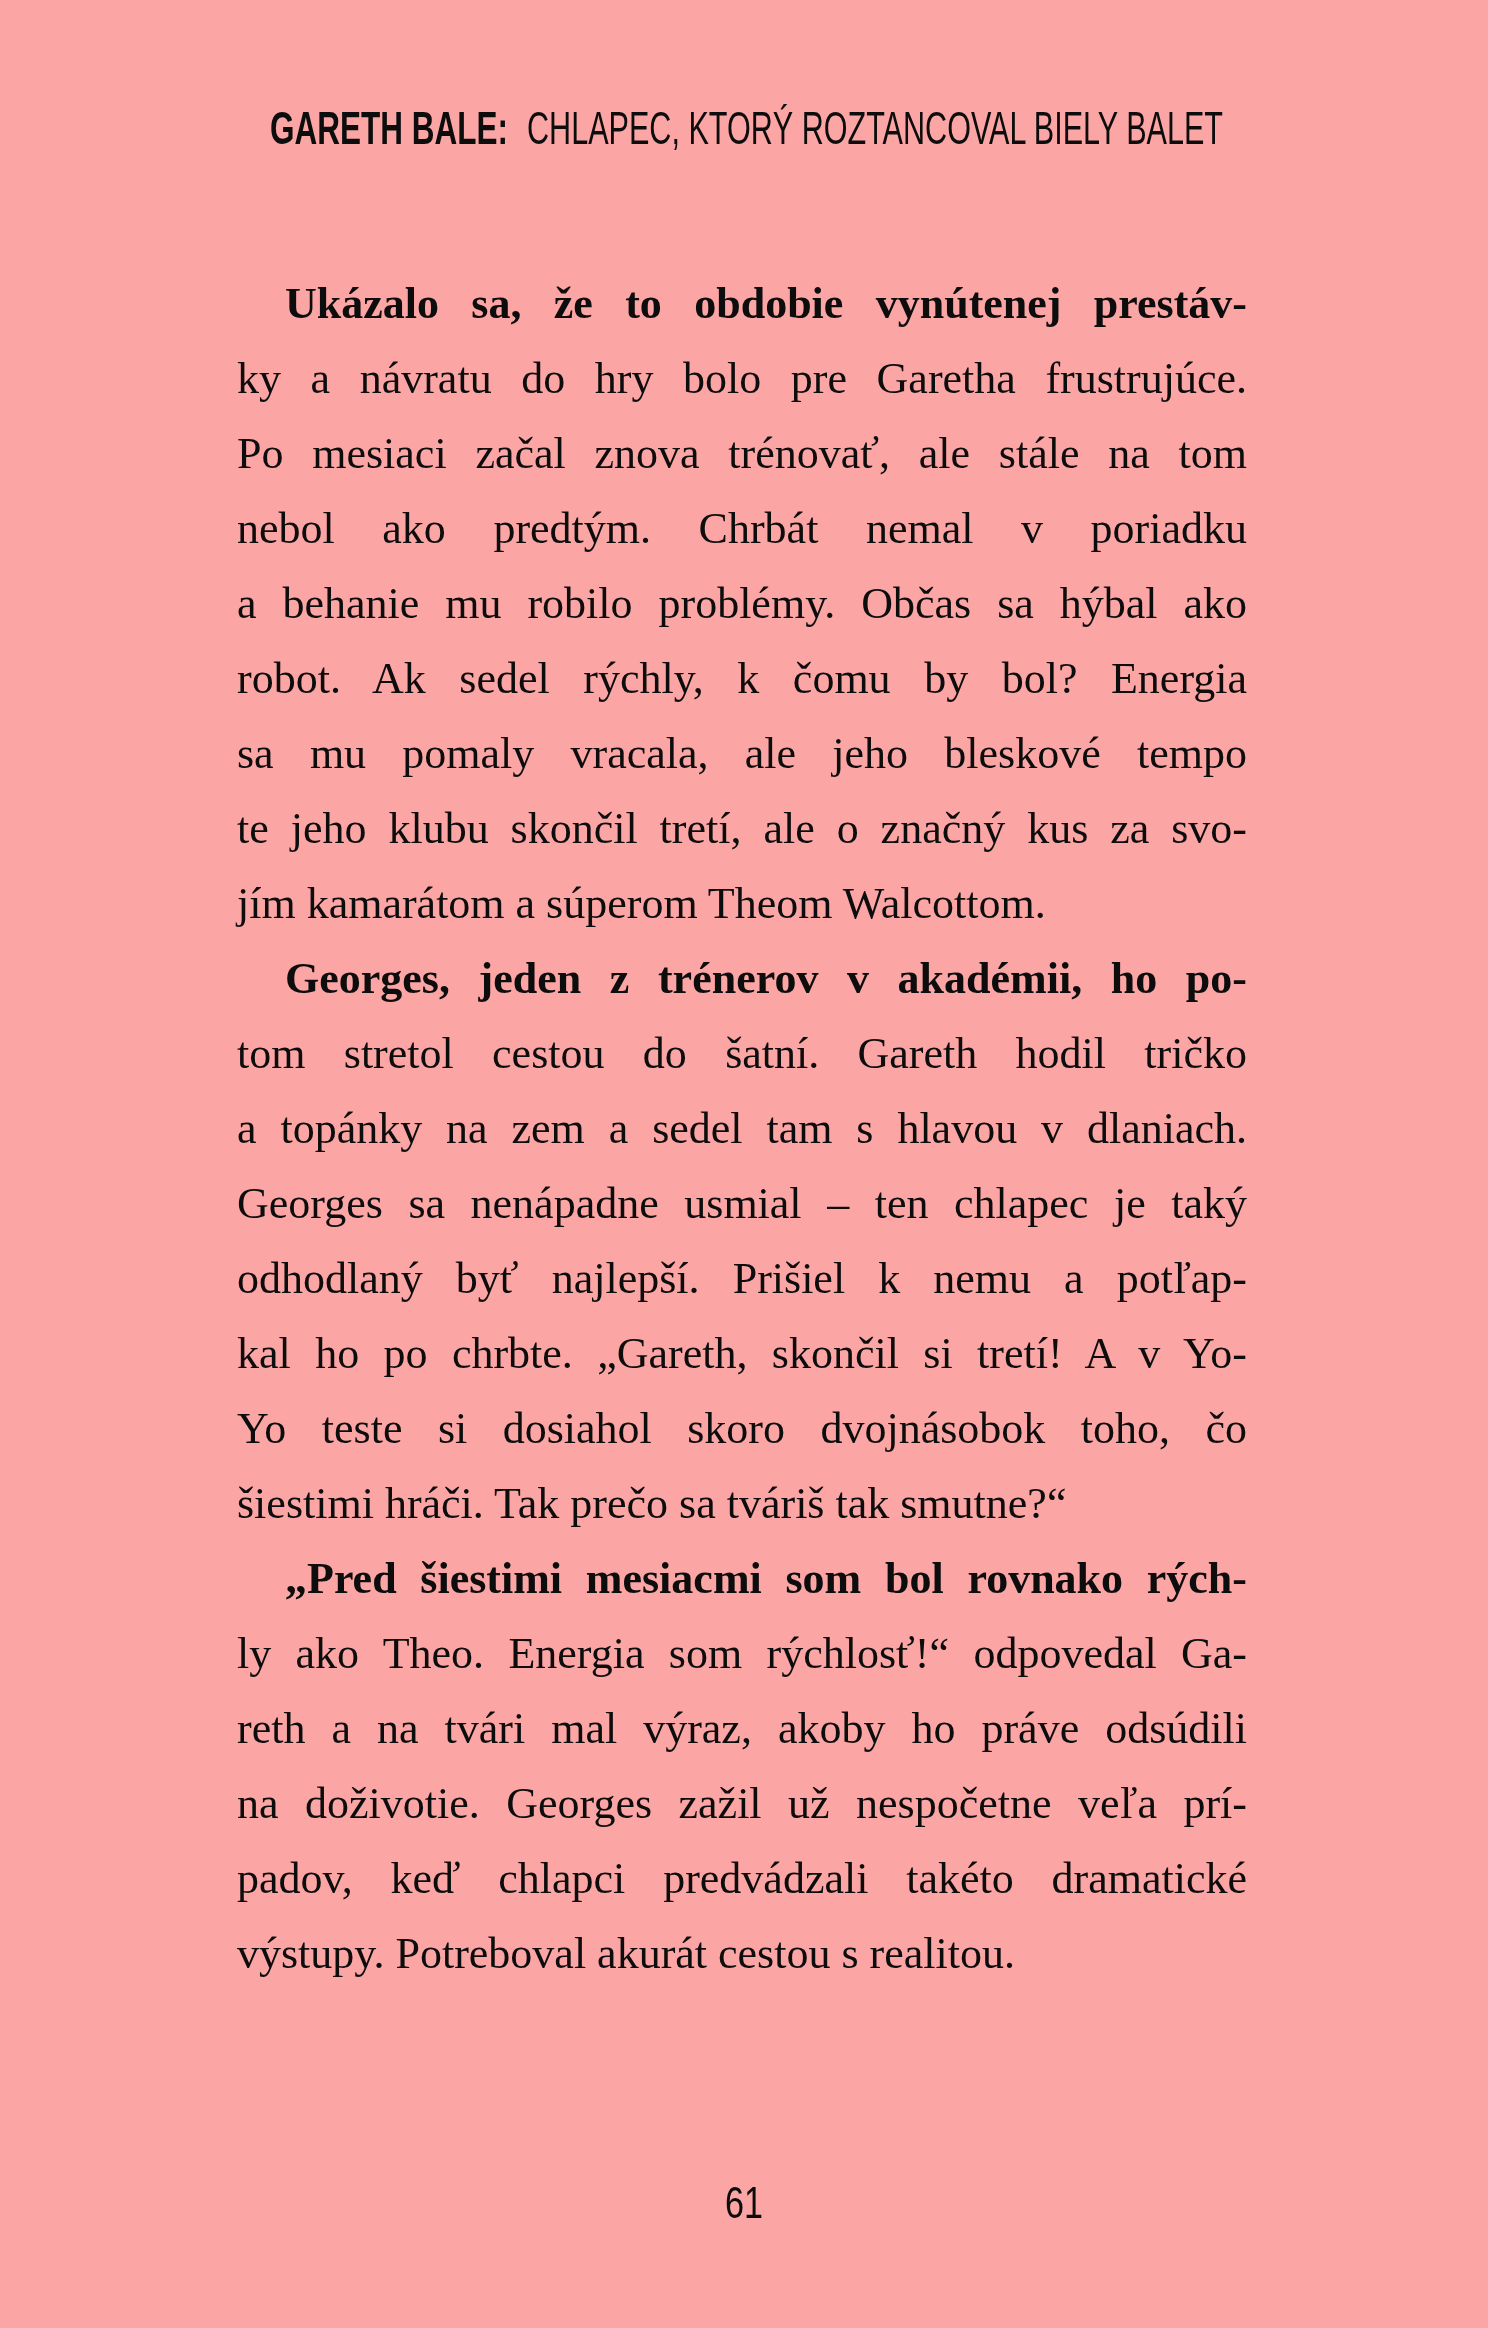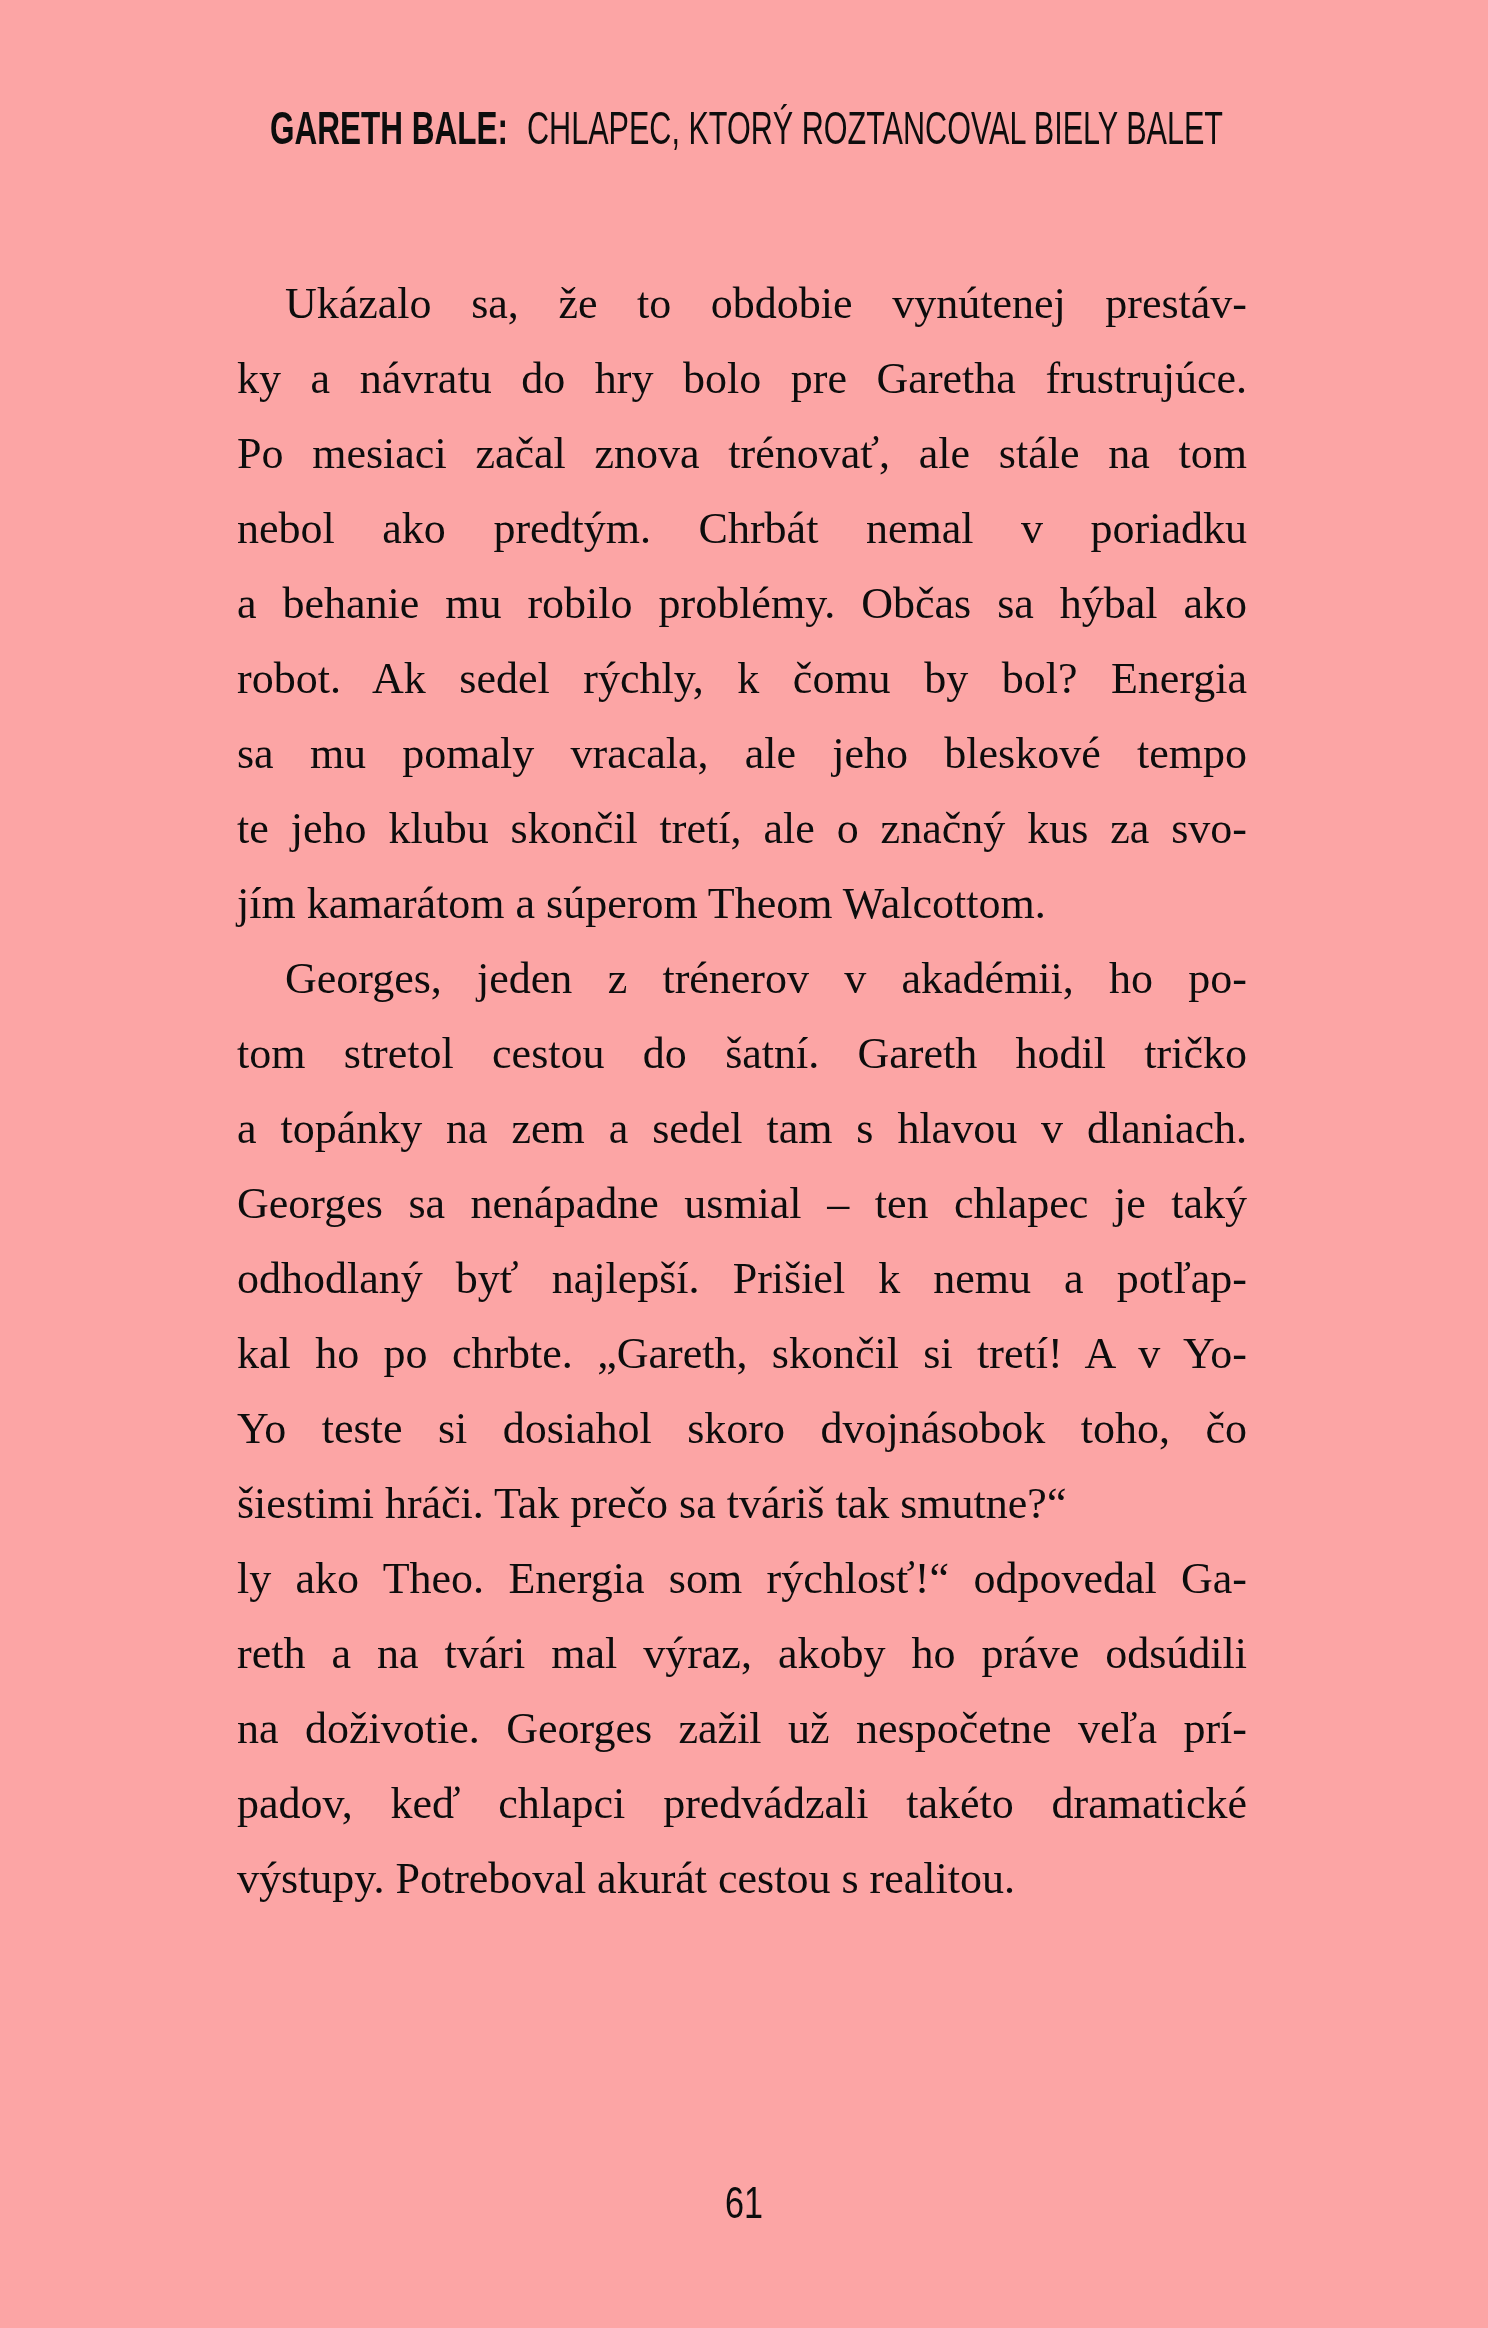--- a/index.html
+++ b/index.html
@@ -49,20 +49,21 @@
   .j {
     text-align: justify;
     text-align-last: justify;
   }
   .end {
     text-align: center;
     text-align-last: left;
   }
   .ind {
     padding-left: 48px;
+    font-weight: bold;
   }
   
   .pagenum-svg {
     position: absolute;
     left: 716px;
     top: 2182px;
   }
   .pagenum-svg text {
     fill: #0d0d0d;
     font-family: "Liberation Sans", sans-serif;
@@ -91,20 +92,21 @@
     <div class="ln j">te jeho klubu skončil tretí, ale o značný kus za svo-</div>
     <div class="ln end">jím kamarátom a súperom Theom Walcottom.</div>
     <div class="ln j ind">Georges, jeden z trénerov v akadémii, ho po-</div>
     <div class="ln j">tom stretol cestou do šatní. Gareth hodil tričko</div>
     <div class="ln j">a topánky na zem a sedel tam s hlavou v dlaniach.</div>
     <div class="ln j">Georges sa nenápadne usmial – ten chlapec je taký</div>
     <div class="ln j">odhodlaný byť najlepší. Prišiel k nemu a potľap-</div>
     <div class="ln j">kal ho po chrbte. „Gareth, skončil si tretí! A v Yo-</div>
     <div class="ln j">Yo teste si dosiahol skoro dvojnásobok toho, čo</div>
     <div class="ln end">šiestimi hráči. Tak prečo sa tváriš tak smutne?“</div>
+    <div class="ln j ind">„Pred šiestimi mesiacmi som bol rovnako rých-</div>
     <div class="ln j">ly ako Theo. Energia som rýchlosť!“ odpovedal Ga-</div>
     <div class="ln j">reth a na tvári mal výraz, akoby ho práve odsúdili</div>
     <div class="ln j">na doživotie. Georges zažil už nespočetne veľa prí-</div>
     <div class="ln j">padov, keď chlapci predvádzali takéto dramatické</div>
     <div class="ln end">výstupy. Potreboval akurát cestou s realitou.</div>
   </div>
 
   <svg class="pagenum-svg" width="56" height="46" viewBox="0 0 56 46">
     <text x="9" y="36" textLength="38" lengthAdjust="spacingAndGlyphs">61</text>
   </svg>

